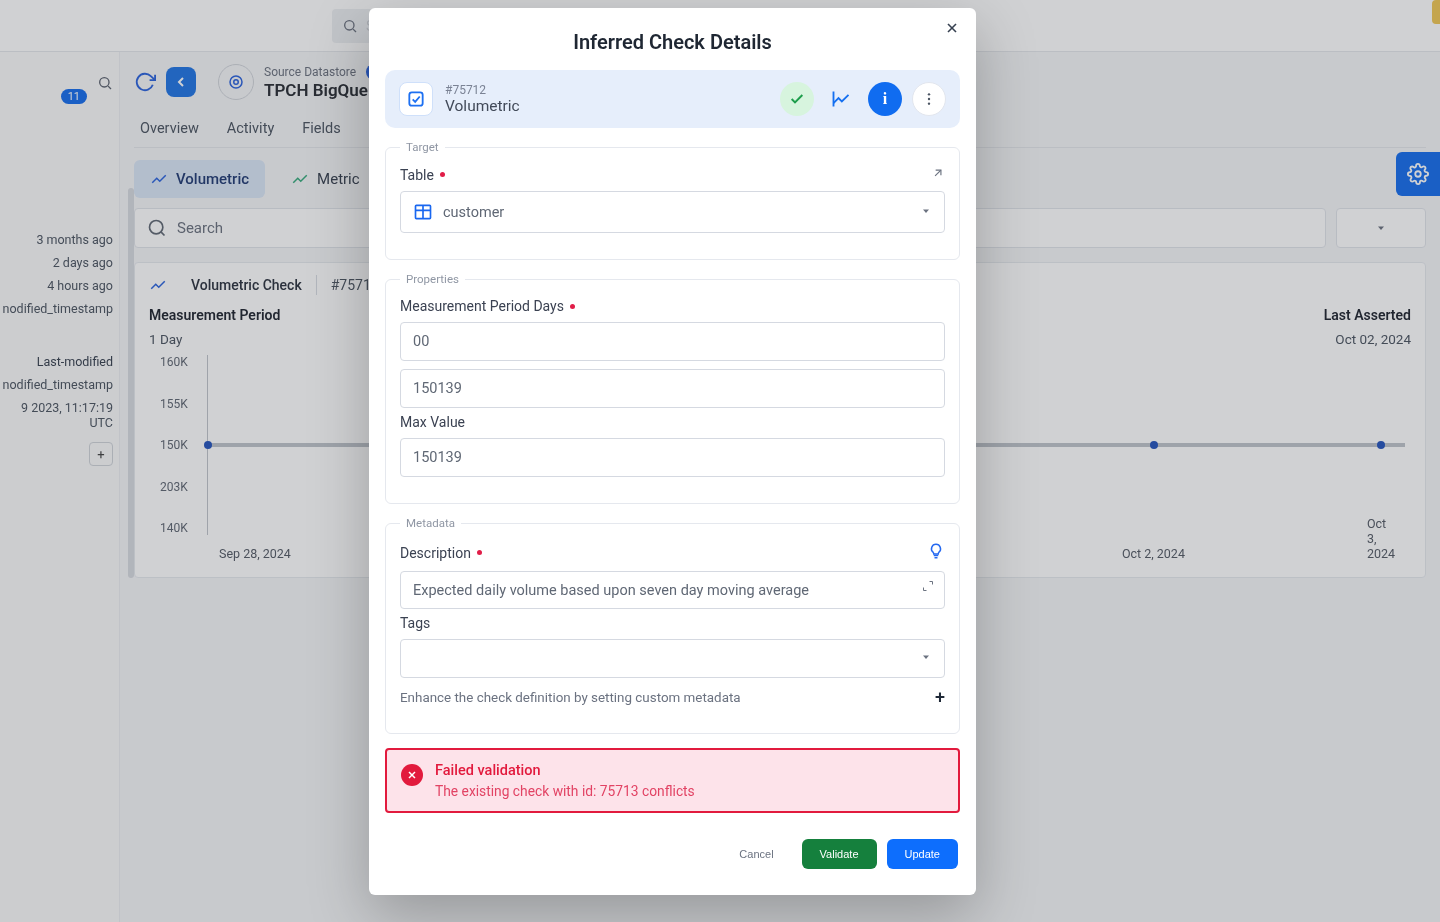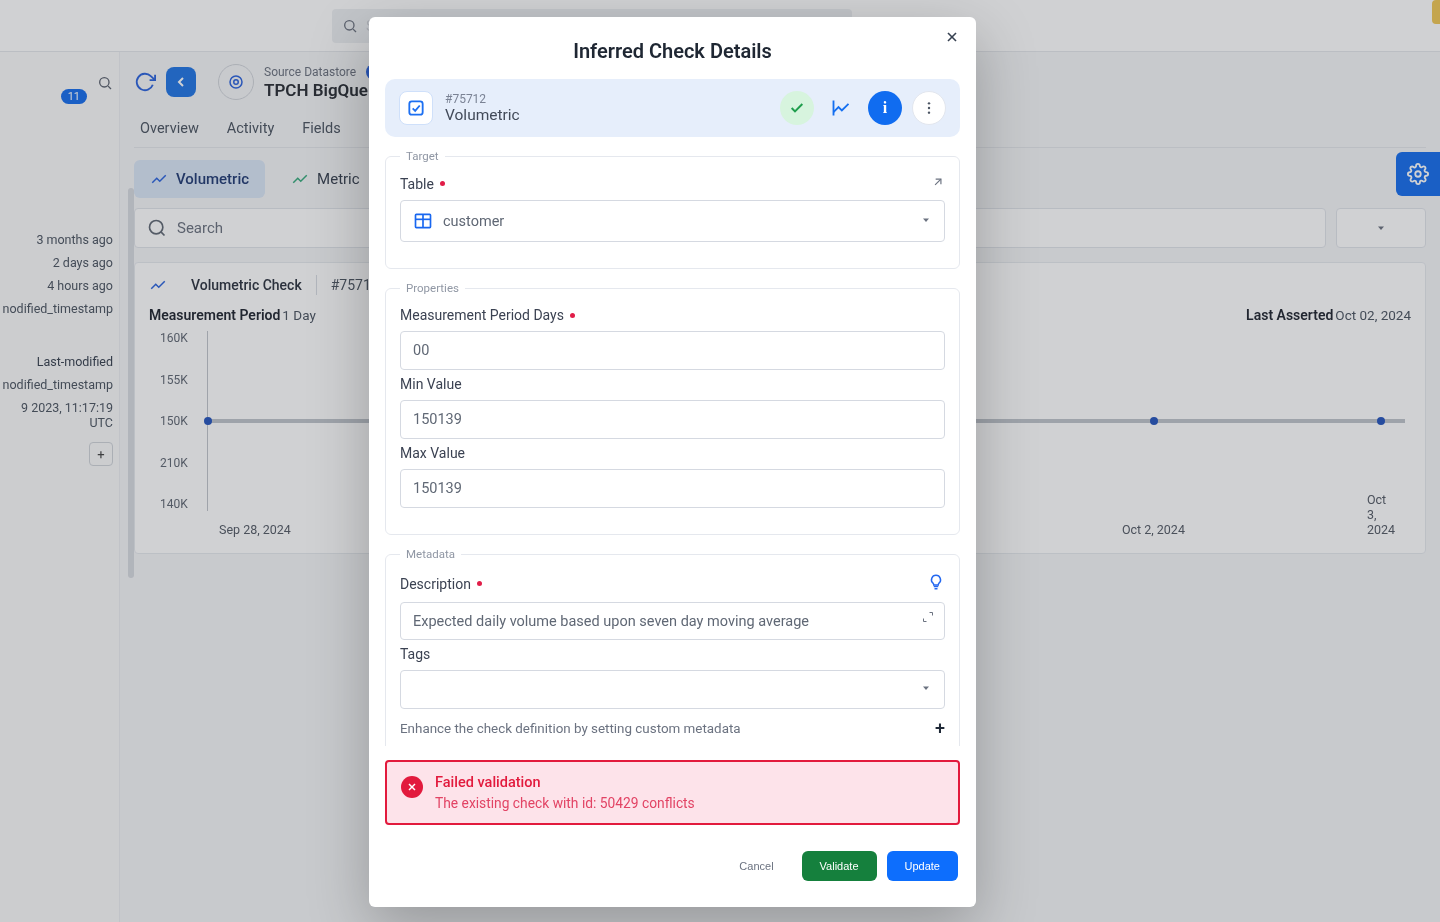--- a/index.html
+++ b/index.html
@@ -103,21 +103,21 @@
 
   .card {
     margin-top:14px; background:#fff; border:1px solid #e6e9ef; border-radius:4px;
     padding:12px 14px;
   }
   .card-head { display:flex; align-items:center; gap:14px; font-size:14px; color:#4b5563;}
   .card-head .sep { border-left:1px solid #d9dde4; height:20px; }
   .card-head-title { display:flex; align-items:center; gap:24px; color:#2b3240; font-weight:500;}
 
   .card-meta { display:flex; justify-content:space-between; margin-top:12px; }
-  .meta-col { display:flex; flex-direction:row; gap:2px; }
+  .meta-col { display:flex; flex-direction:column; gap:8px; }
   .meta-label { font-weight:600; color:#1f2430; font-size:14px;}
   .meta-val { color:#4b5563; font-size:13.5px;}
   .meta-right { text-align:right; }
 
   .chart-area { position:relative; margin-top:8px; height:210px; }
   .yaxis { position:absolute; left:0; top:0; bottom:30px; width:50px; display:flex; flex-direction:column; justify-content:space-between; font-size:12px; color:#606875; text-align:center;}
   .plot { position:absolute; left:58px; right:6px; top:0; bottom:30px; border-left:1px solid #c0c4cc; }
   .hline { position:absolute; left:0; right:0; height:0; border-top:4px solid #bfc4cc; top:50%; transform:translateY(-2px);}
   .dot { position:absolute; width:8px; height:8px; background:#2155c9; border-radius:50%; transform:translate(-4px,-4px);}
   .xaxis { position:absolute; left:58px; right:6px; bottom:0; height:24px; font-size:12.5px; color:#545b67;}
@@ -131,21 +131,21 @@
 
   
   .scrim {
     position:absolute; inset:0;
     background:rgba(40,44,53,0.22);
   }
 
   
   .modal {
     position:absolute;
-    left:369px; top:17px;
+    left:369px; top:8px;
     width:607px;
     max-height: 890px;
     background:#fff;
     border-radius:6px;
     box-shadow: 0 20px 60px rgba(0,0,0,0.25);
     display:flex; flex-direction:column;
     overflow:hidden;
   }
   .modal-close {
     position:absolute; right:12px; top:8px;
@@ -377,21 +377,21 @@
             <span class="meta-label">Last Asserted</span>
             <span class="meta-val">Oct 02, 2024</span>
           </div>
         </div>
 
         <div class="chart-area">
           <div class="yaxis" id="yaxis">
               <div>160K</div>
               <div>155K</div>
               <div>150K</div>
-              <div>210K</div>
+              <div>203K</div>
               <div>140K</div>
             </div>
           <div class="plot" id="plot">
             <div class="hline"></div>
           <div class="dot" style="left: 0%; top: 50%;"></div>
               <div class="dot" style="left: 20%; top: 50%;"></div>
               <div class="dot" style="left: 40%; top: 50%;"></div>
               <div class="dot" style="left: 60%; top: 50%;"></div>
               <div class="dot" style="left: 79%; top: 50%;"></div>
               <div class="dot" style="left: 98%; top: 50%;"></div>
@@ -495,23 +495,20 @@
       <legend>Properties</legend>
 
       <div class="field-label">
         <span>Measurement Period Days</span>
         <span class="req-dot"></span>
       </div>
       <div class="input-like">
         <span>00</span>
       </div>
 
-      <div class="field-label">
-        <span>Min Value</span>
-      </div>
       <div class="input-like">
         <span>150139</span>
       </div>
 
       <div class="field-label">
         <span>Max Value</span>
       </div>
       <div class="input-like">
         <span>150139</span>
       </div>
@@ -564,21 +561,21 @@
 
   <div class="error-box">
     <div class="err-ico">
       <svg width="12" height="12" viewBox="0 0 24 24" fill="none" stroke="currentColor" stroke-width="3">
           <line x1="18" y1="6" x2="6" y2="18"></line>
           <line x1="6" y1="6" x2="18" y2="18"></line>
         </svg>
     </div>
     <div>
       <div class="err-title">Failed validation</div>
-      <div class="err-msg">The existing check with id: 50429 conflicts</div>
+      <div class="err-msg">The existing check with id: 75713 conflicts</div>
     </div>
   </div>
 
   <div class="modal-actions">
     <button class="btn btn-ghost">Cancel</button>
     <button class="btn btn-teal-alt" style="background:#15803d">Validate</button>
     <button class="btn btn-blue">Update</button>
   </div>
 </div>
 

